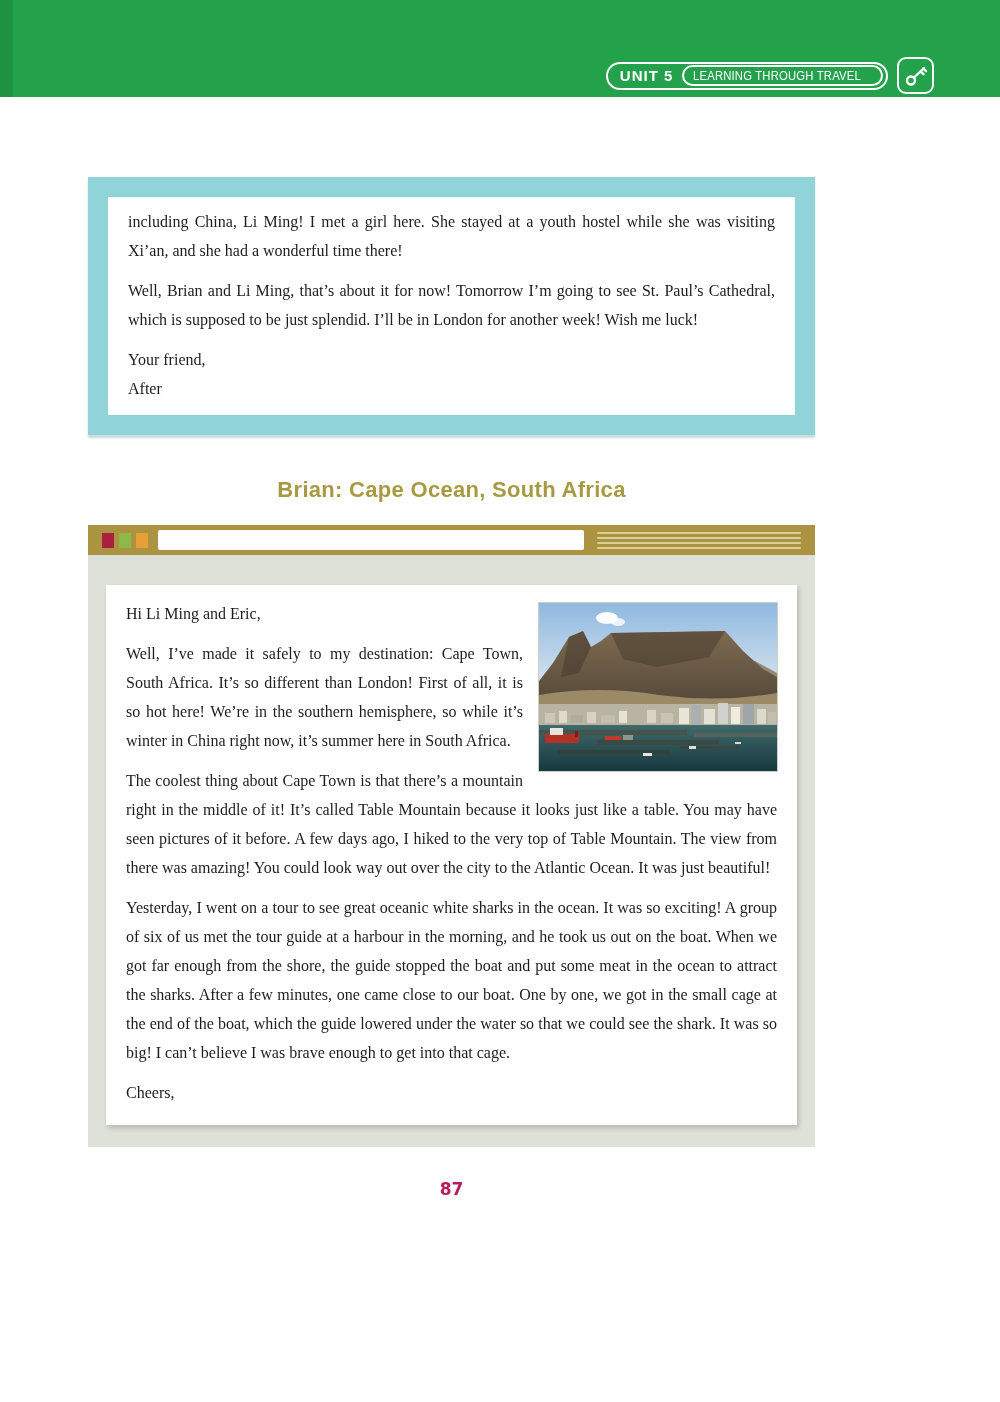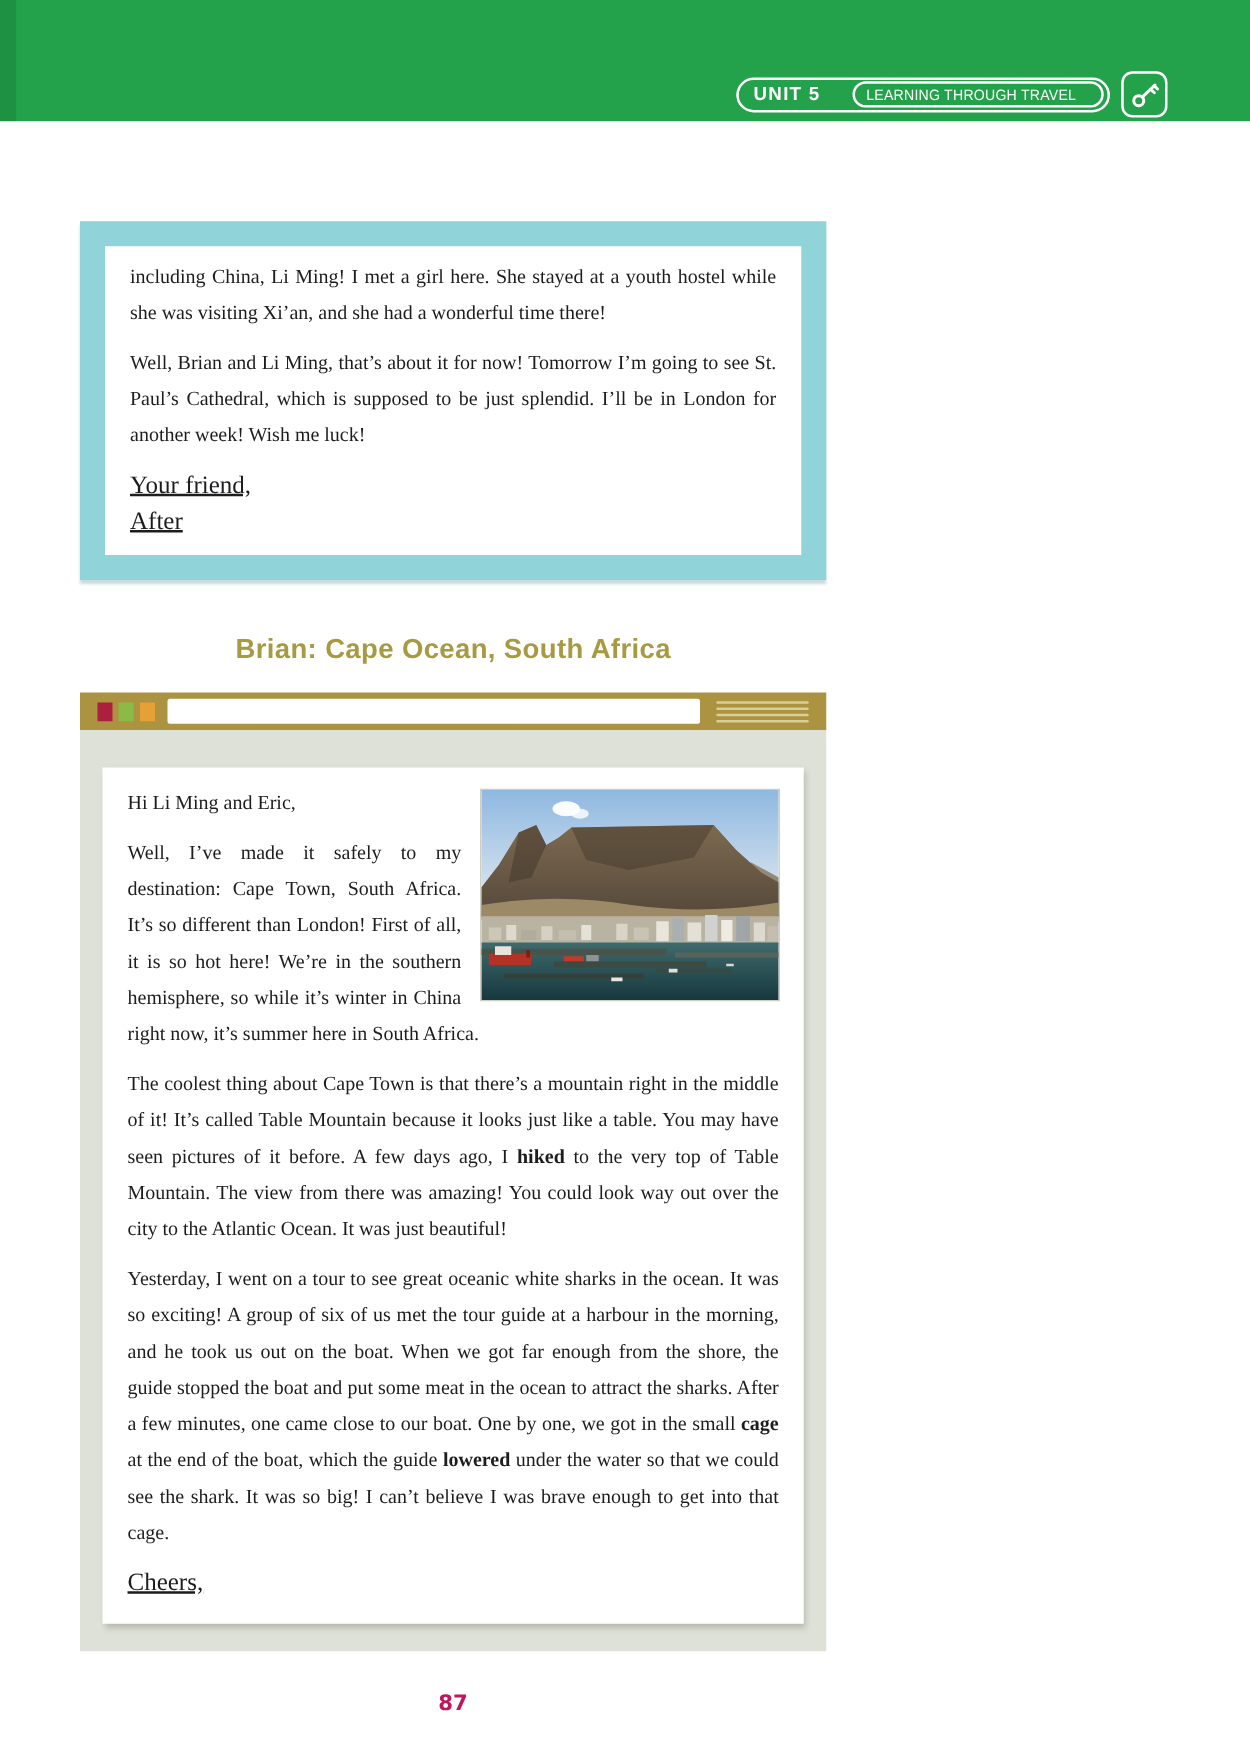--- a/index.html
+++ b/index.html
@@ -10,37 +10,37 @@
   html,body{margin:0;padding:0;background:#fff;}
   .page{width:1000px;height:1402px;position:relative;background:#fff;
         font-family:"Liberation Serif", serif;color:var(--ink);overflow:hidden;}
 
   
   .top-band{height:97px;background:var(--green);position:relative;}
   .top-band::before{content:"";position:absolute;left:0;top:0;bottom:0;width:13px;
         background:rgba(0,0,0,.10);}
   .badge-row{position:absolute;right:66px;top:57px;display:flex;align-items:center;gap:9px;}
   .unit-badge{display:flex;align-items:center;border:2px solid #fff;border-radius:16px;
-        padding:2px 3px 2px 12px;gap:26px;height:28px;}
+        padding:2px 3px 2px 12px;gap:9px;height:28px;}
   .unit-label{color:#fff;font:bold 15px "Liberation Sans", sans-serif;letter-spacing:1px;}
   .unit-title-pill{border:2px solid #fff;border-radius:11px;padding:0 9px;height:21px;
         display:flex;align-items:center;}
   .unit-title{color:#fff;font:12px "Liberation Sans", sans-serif;letter-spacing:.2px;
         white-space:nowrap;transform:scaleX(.94);transform-origin:left center;}
   .key-box{width:37px;height:37px;border:2px solid #fff;border-radius:9px;
         display:flex;align-items:center;justify-content:center;}
 
   
-  .col{margin-left:64px;width:597px;}
+  .col{margin-left:88px;width:727px;}
 
   
   .eric-box{margin-top:80px;border:20px solid var(--teal);background:#fff;
         padding:8px 20px 12px;box-shadow:0 3px 2px rgba(40,110,120,.25);}
   .eric-box p{margin:10px 0;font-size:16px;line-height:29px;text-align:justify;}
-  .closing{font-size:20px;line-height:29px;margin-top:10px;text-decoration:underline;}
+  .closing{font-size:16px;line-height:29px;margin-top:10px;}
 
   
   .section-heading{margin:42px 0 0;text-align:center;
         font:bold 22px "Liberation Sans", sans-serif;color:var(--heading);letter-spacing:.3px;}
 
   
   .browser{margin-top:22px;}
   .browser-bar{height:30px;background:var(--gold);display:flex;align-items:center;
         padding:0 14px 0 14px;}
   .win-dots{display:flex;gap:5px;align-items:center;}
@@ -51,21 +51,21 @@
         justify-content:space-between;}
   .menu-lines span{height:2px;background:var(--gold_light);border-radius:1px;}
   .browser-body{background:var(--content_bg);padding:30px 18px 22px;}
   .letter-panel{background:#fff;padding:12px 20px 18px;box-shadow:2px 3px 5px rgba(0,0,0,.18);}
   .letter-panel::after{content:"";display:block;clear:both;}
   .photo{float:right;width:238px;height:168px;margin:6px 0 10px 16px;outline:1px solid #cfccc2;
         padding:0;background:#fff;}
   .photo svg{display:block;width:238px;height:168px;}
   .letter-body p{margin:11px 0;font-size:16px;line-height:29px;text-align:justify;}
   .letter-body p:first-child{margin-top:2px;}
-  .b{font-weight:bold;}
+  .b{font-weight:normal;}
 
   
   .page-number{text-align:center;margin-top:32px;
         font:bold 17px "DejaVu Sans", sans-serif;color:#be185d;}
 </style>
 </head>
 <body>
 
 <div class="page">
 

